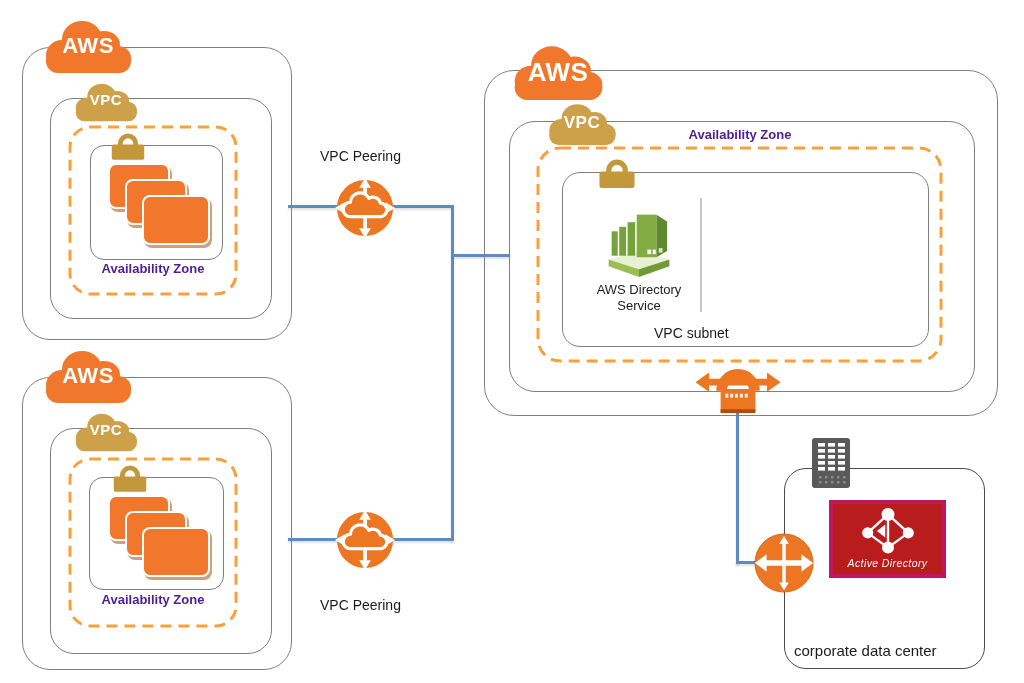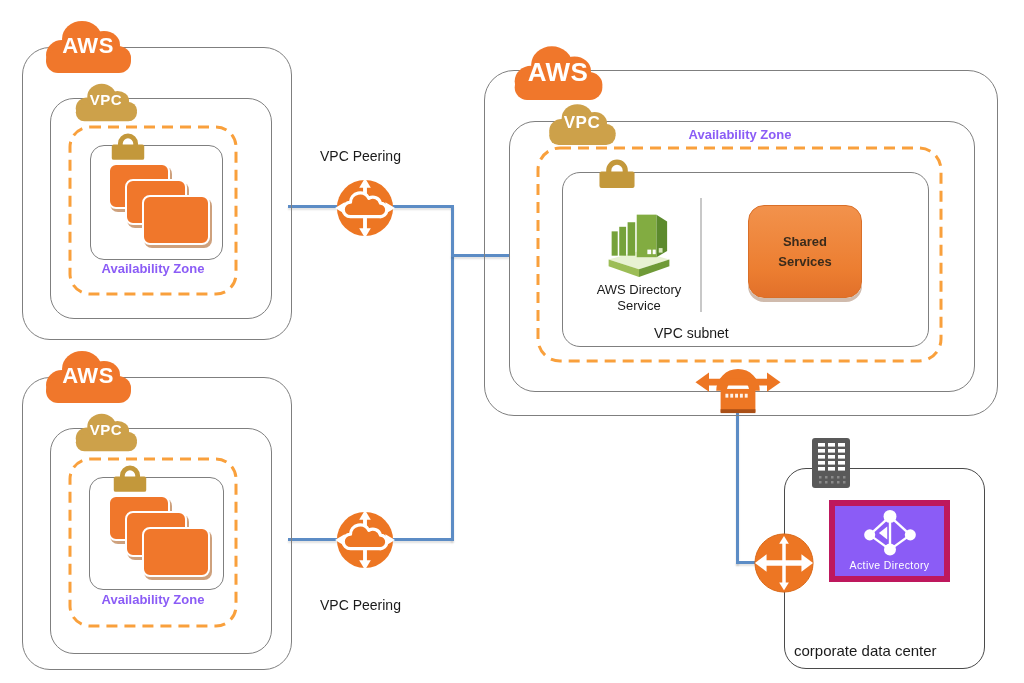--- a/index.html
+++ b/index.html
@@ -5,29 +5,29 @@
   html,body{margin:0;padding:0;background:#fff;}
   .stage{position:relative;width:1024px;height:683px;background:#ffffff;
          font-family:"Liberation Sans",sans-serif;overflow:hidden;}
   .abs{position:absolute;}
   .box{position:absolute;border:1.6px solid #7f7f7f;background:transparent;}
   .thin{border-width:1.3px;}
   .blue{position:absolute;background:#5C8CC5;box-shadow:0 2px 2px rgba(0,0,0,.12);}
   .lbl{position:absolute;color:#1a1a1a;white-space:nowrap;}
   .cloudtxt{position:absolute;color:#fff;font-weight:bold;text-align:center;
             letter-spacing:.5px;}
-  .aztxt{position:absolute;color:#8b5cf6;font-weight:bold;font-size:13px;text-align:center;}
+  .aztxt{position:absolute;color:#4c1d95;font-weight:bold;font-size:13px;text-align:center;}
   .inst{position:absolute;background:#F0772B;border:2px solid #fff;border-radius:8px;
         box-shadow:2px 3px 0 rgba(166,83,18,.55);}
   .shared{position:absolute;border-radius:16px;border:1px solid #D96F28;
           background:linear-gradient(180deg,#F2924C 0%,#EC7E31 70%,#E2702A 100%);
           box-shadow:0 4px 0 rgba(120,60,20,.35);
           display:flex;align-items:center;justify-content:center;text-align:center;
           font-weight:bold;font-size:13px;color:#3A2B1B;line-height:1.5;}
-  .adbox{position:absolute;background:#8b5cf6;border:6px solid #be185d;}
+  .adbox{position:absolute;background:#b91c1c;border:4px solid #be185d;font-style:italic;}
   .adlbl{position:absolute;left:0;right:0;bottom:5px;text-align:center;color:#fff;
          font-size:10.5px;letter-spacing:.4px;}
   .dirlbl{position:absolute;text-align:center;color:#1a1a1a;font-size:13px;line-height:1.2;}
   svg{display:block;}
 </style>
 </head>
 <body>
 
 <div class="stage">
 
@@ -200,21 +200,20 @@
     <rect x="41" y="14" width="26" height="56" fill="#82AC41"></rect>
     <polygon points="67,14 81,23 81,62 67,70" fill="#5C8A2D"></polygon>
     <rect x="55" y="60" width="5" height="6" fill="#fff"></rect>
     <rect x="62" y="60" width="4" height="6" fill="#fff"></rect>
     <rect x="70" y="58" width="5" height="6" fill="#D9E8BC"></rect>
   </svg>
   <div class="dirlbl" style="left:584px;top:282px;width:110px">AWS Directory Service</div>
 
   <div class="abs" style="left:700px;top:198px;width:1.5px;height:114px;background:#c8c8c8"></div>
 
-  <div class="shared" style="left:748px;top:205px;width:114px;height:93px;padding:0 20px;box-sizing:border-box">Shared Services</div>
 
   <div class="lbl" style="left:654px;top:325px;width:180px;font-size:14px">VPC subnet</div>
 
   <svg class="abs" style="left:695px;top:358px" width="86" height="58" viewBox="0 0 88 60">
     <path d="M27 34 a17 17 0 0 1 34 0" fill="none" stroke="#ED7623" stroke-width="11"></path>
     <line x1="10" y1="25" x2="78" y2="25" stroke="#ED7623" stroke-width="7"></line>
     <polygon points="0,25 14,15 14,35" fill="#ED7623"></polygon>
     <polygon points="88,25 74,15 74,35" fill="#ED7623"></polygon>
     <rect x="26" y="32" width="36" height="24" fill="#ED7623"></rect>
     <rect x="26" y="53" width="36" height="4" fill="#A94F16"></rect>

